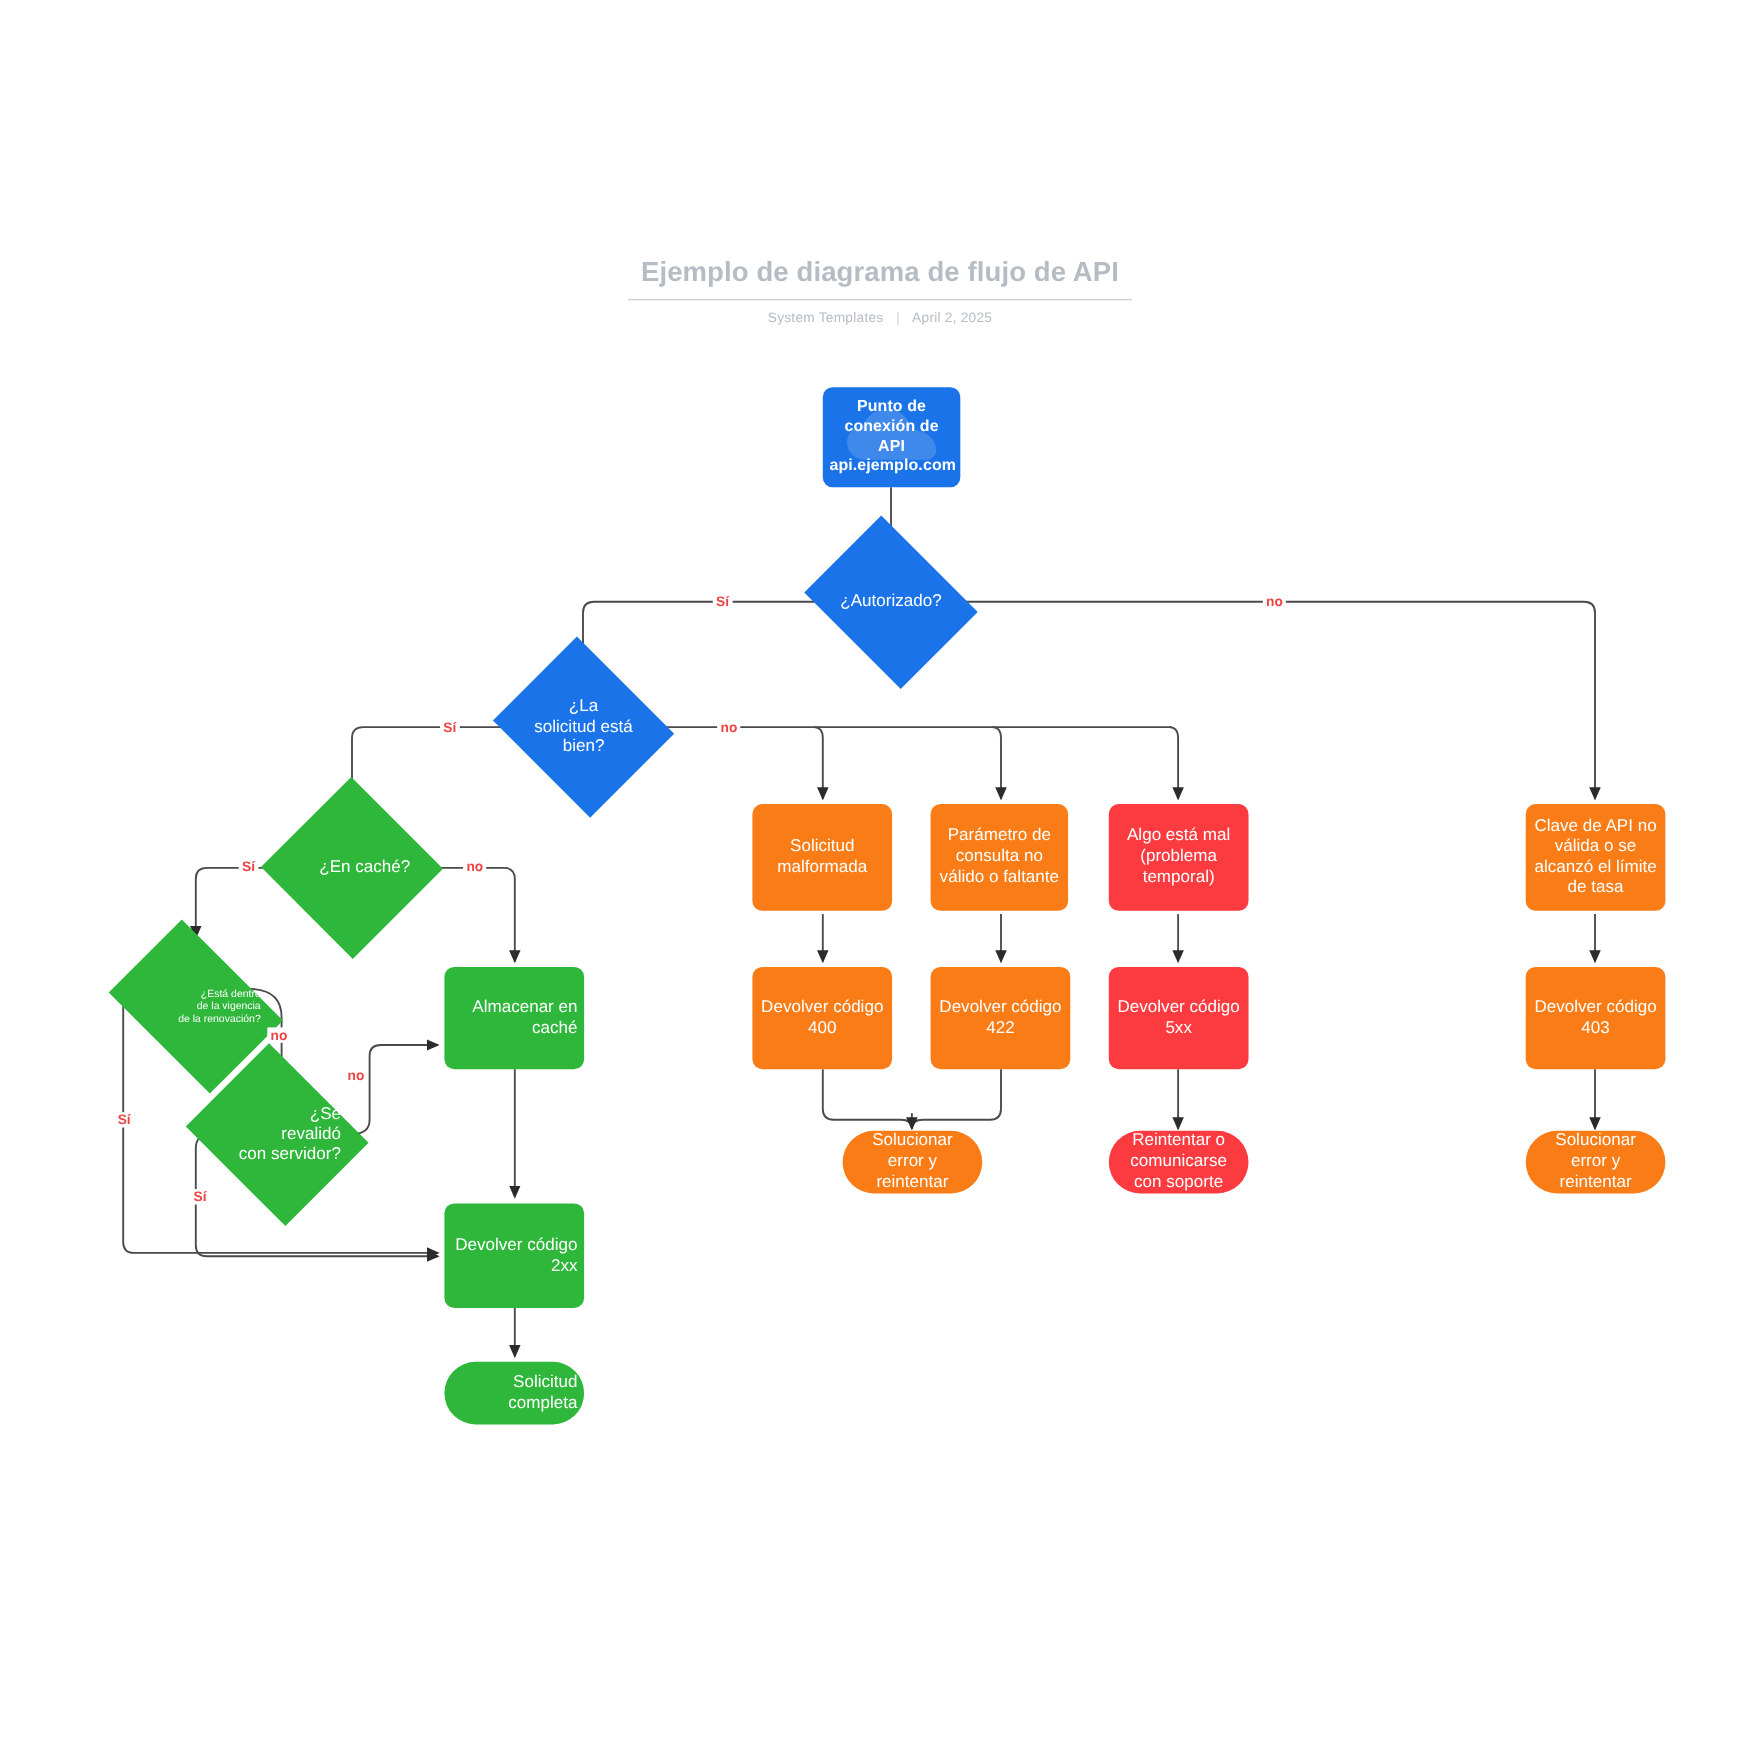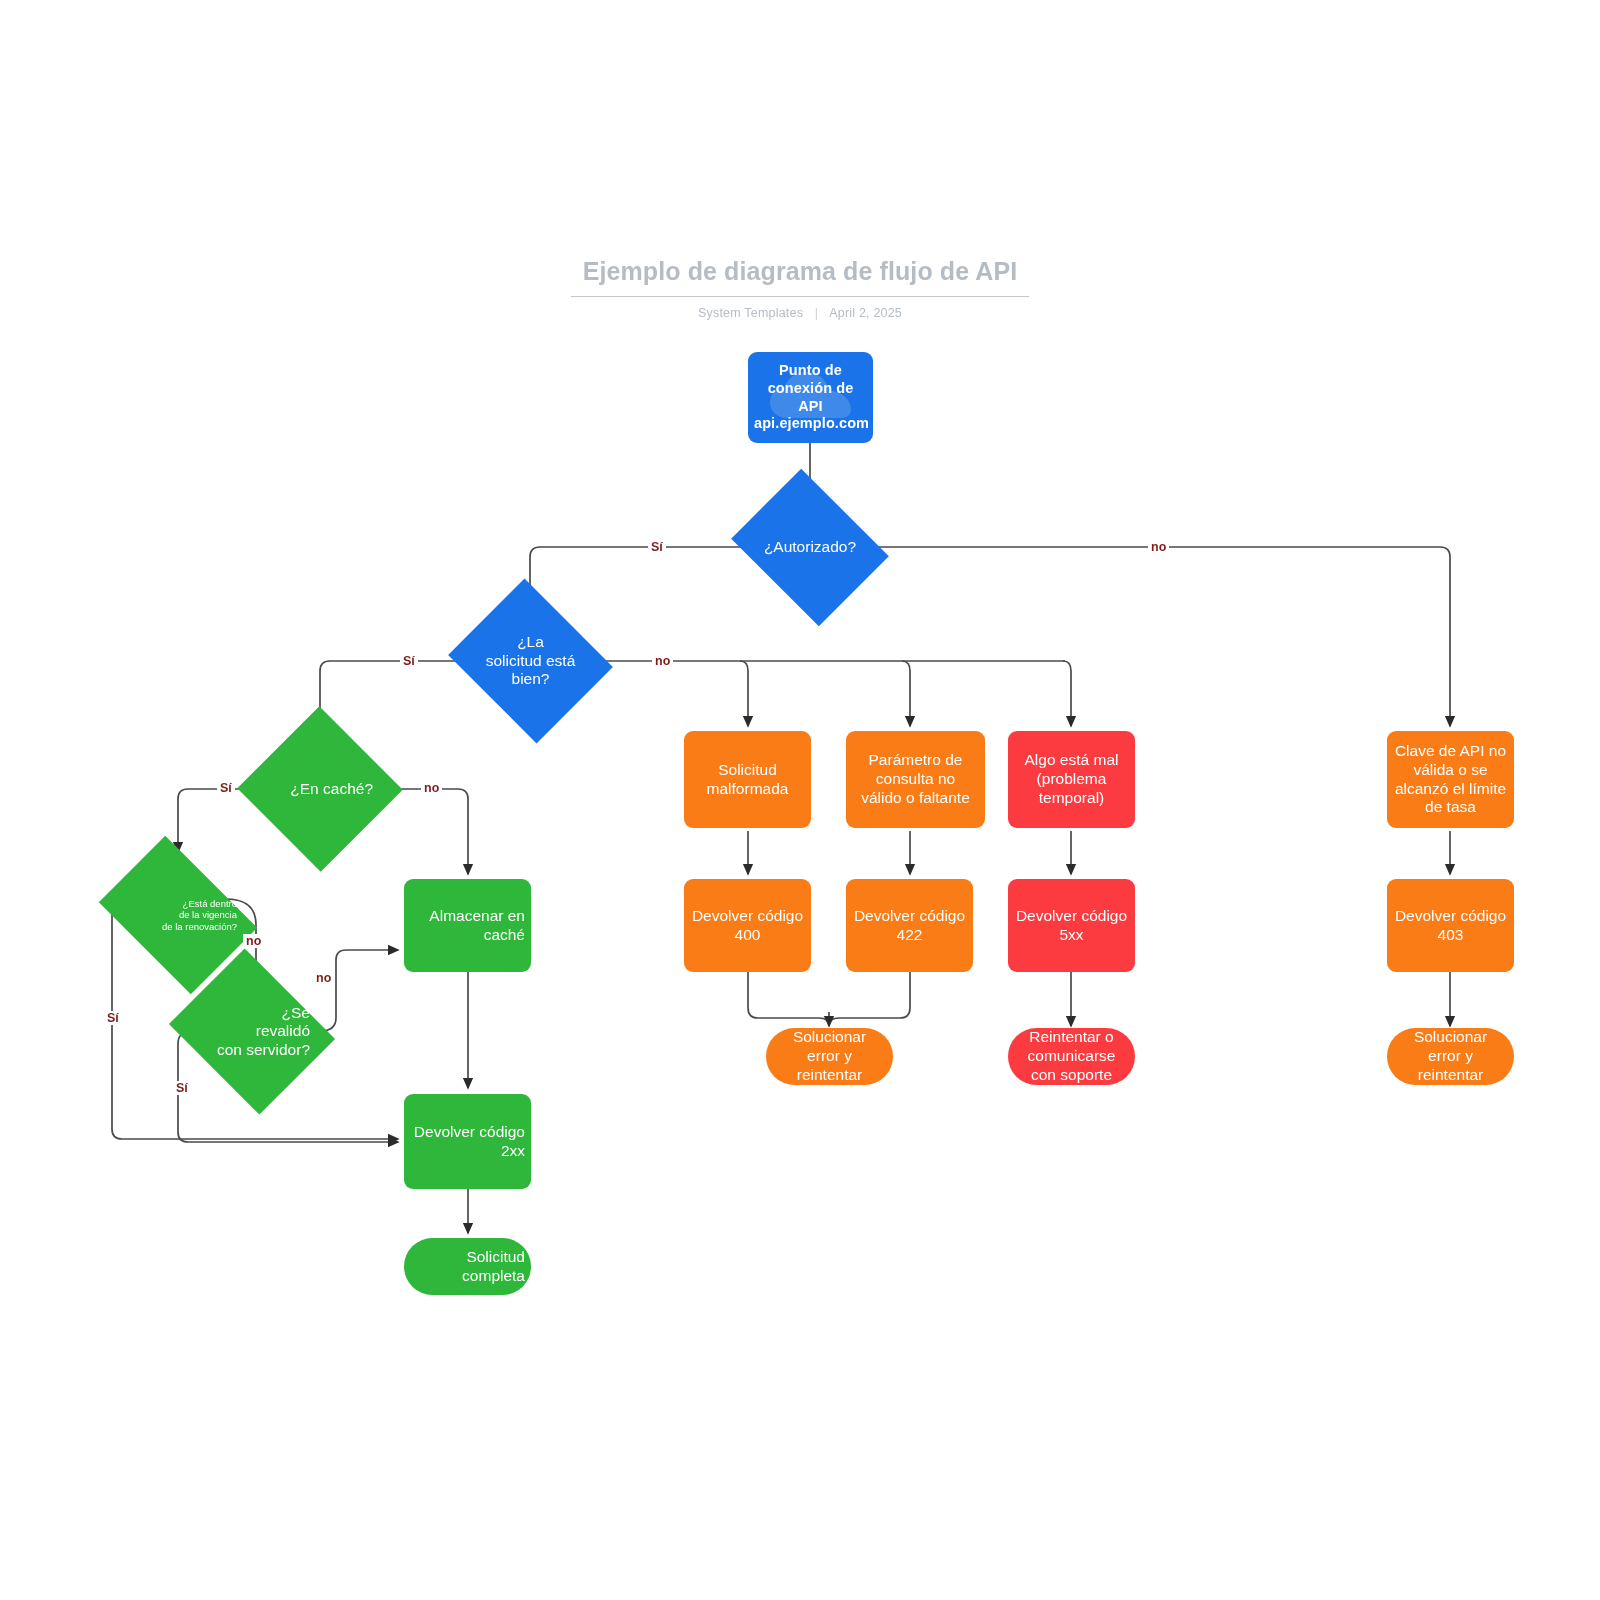--- a/index.html
+++ b/index.html
@@ -12,21 +12,20 @@
   }
   #canvas { position: relative; width: 1600px; height: 1600px; }
 
   
   .hdr { position: absolute; left: 0; top: 232px; width: 1600px; text-align: center; }
   .hdr-title {
     font-size: 25px; font-weight: bold; color: #b6bcc4;
     letter-spacing: .1px; line-height: 30px;
     display: inline-block; padding: 0 12px 10px 12px;
     border-bottom: 1.6px solid #c4c9d0;
-    margin-top: 24px;
   }
   .hdr-sub { margin-top: 9px; font-size: 12.5px; color: #b6bcc4; letter-spacing: .2px; }
   .hdr-sub .sep { display: inline-block; padding: 0 8px; color: #cdd2d8; }
 
   
   #edges { position: absolute; left: 0; top: 0; width: 1600px; height: 1600px; }
 
   
   .node {
     position: absolute;
@@ -59,21 +58,21 @@
     font-size: 15.5px; color: #fff; line-height: 1.2;
   }
 
   
   .cloud { position: absolute; z-index: 1; opacity: .16; pointer-events: none; }
   .start .lbl { position: relative; z-index: 2; }
 
   
   .elabel {
     position: absolute; z-index: 4;
-    font-size: 12.5px; font-weight: bold; color: #7f1d1d;
+    font-size: 12.5px; font-weight: bold; color: #ef4444;
     background: #fff; padding: 0 3px; line-height: 14px;
     white-space: nowrap;
   }
 </style>
 </head>
 <body>
 
 <div id="canvas">
 
   <div class="hdr">
@@ -194,21 +193,21 @@
   </div>
 
   <div class="node pill green" style="left:404px; top:1238px; width:127px; height:57px;">
     <div class="lbl">Solicitud<br>completa</div>
   </div>
 
   <div class="node rect orange" style="left:684px; top:731px; width:127px; height:97px;">
     <div class="lbl">Solicitud<br>malformada</div>
   </div>
 
-  <div class="node rect orange" style="left:846px; top:731px; width:139px; height:97px;">
+  <div class="node rect orange" style="left:846px; top:731px; width:125px; height:97px;">
     <div class="lbl">Parámetro de<br>consulta no<br>válido o faltante</div>
   </div>
 
   <div class="node rect red" style="left:1008px; top:731px; width:127px; height:97px;">
     <div class="lbl">Algo está mal<br>(problema<br>temporal)</div>
   </div>
 
   <div class="node rect orange" style="left:1387px; top:731px; width:127px; height:97px;">
     <div class="lbl">Clave de API no<br>válida o se<br>alcanzó el límite<br>de tasa</div>
   </div>

